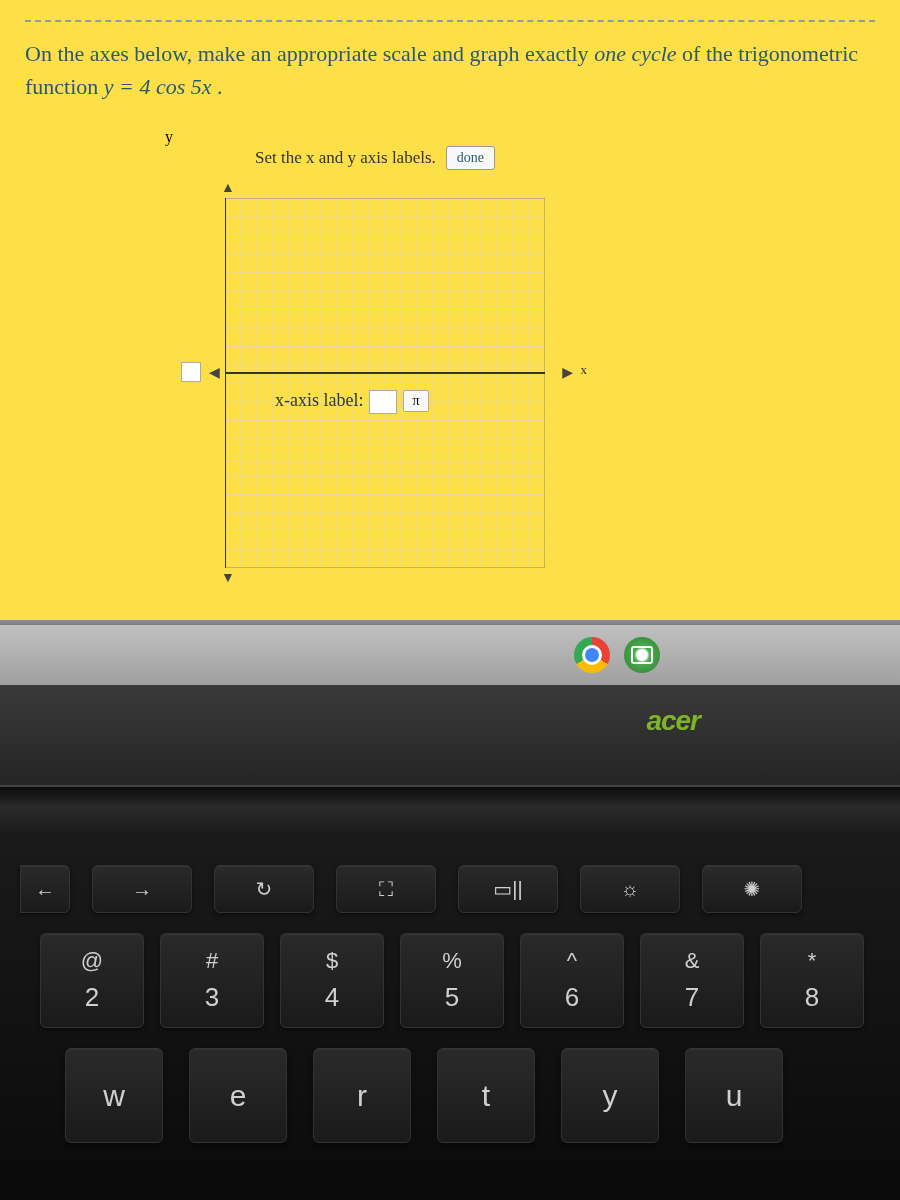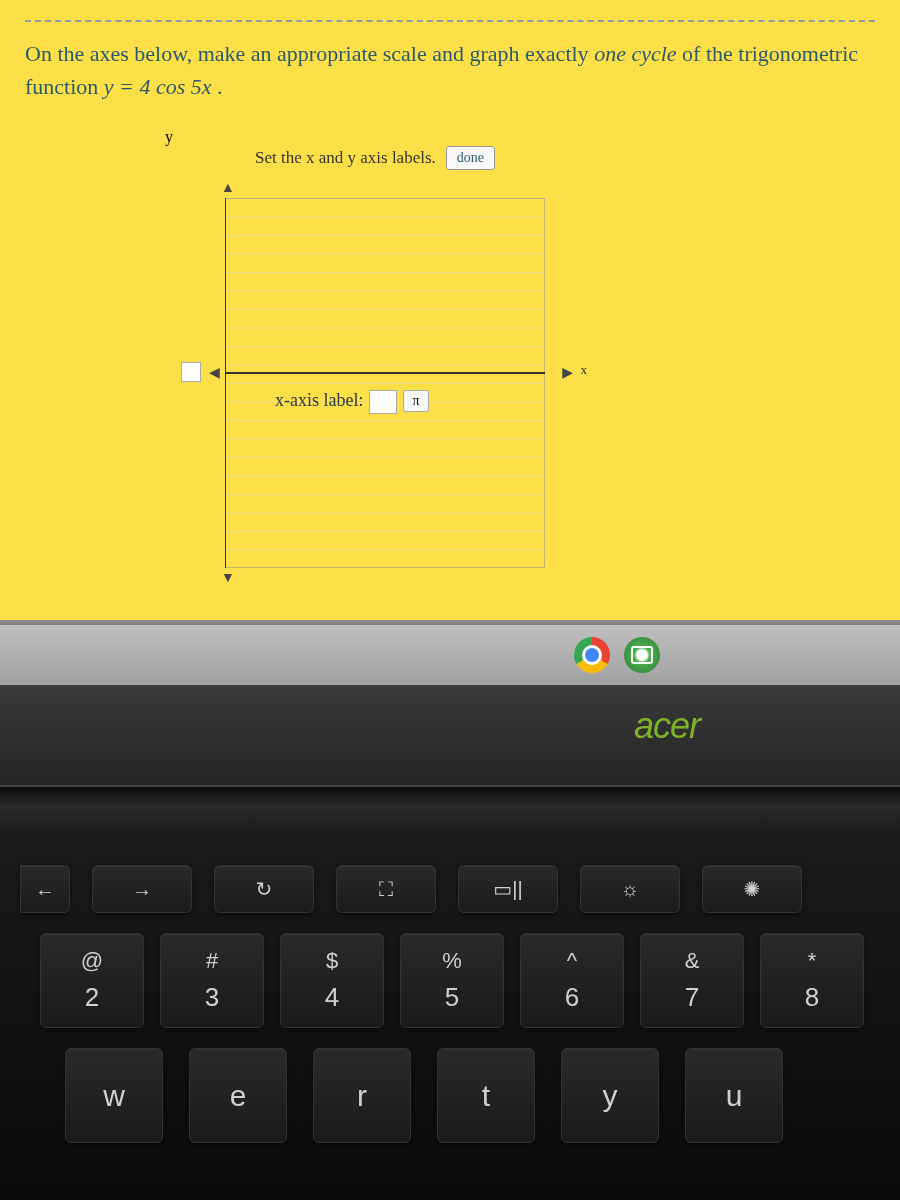--- a/index.html
+++ b/index.html
@@ -185,23 +185,23 @@
     top: 685px;
     left: 0; right: 0;
     height: 150px;
     background: linear-gradient(180deg, #3a3a3a, #1a1a1a);
   }
   .acer-logo {
     position: absolute;
     right: 200px;
     top: 20px;
     font-family: Arial, sans-serif;
-    font-size: 36px;
+    font-size: 28px;
     font-style: italic;
-    font-weight: 400;
+    font-weight: 700;
     color: #7fb428;
     letter-spacing: -1px;
   }
   .hinge {
     position: absolute;
     bottom: 0;
     left: 0; right: 0;
     height: 50px;
     background: linear-gradient(180deg, #0a0a0a, #2a2a2a 40%, #1a1a1a);
     border-top: 2px solid #444;

